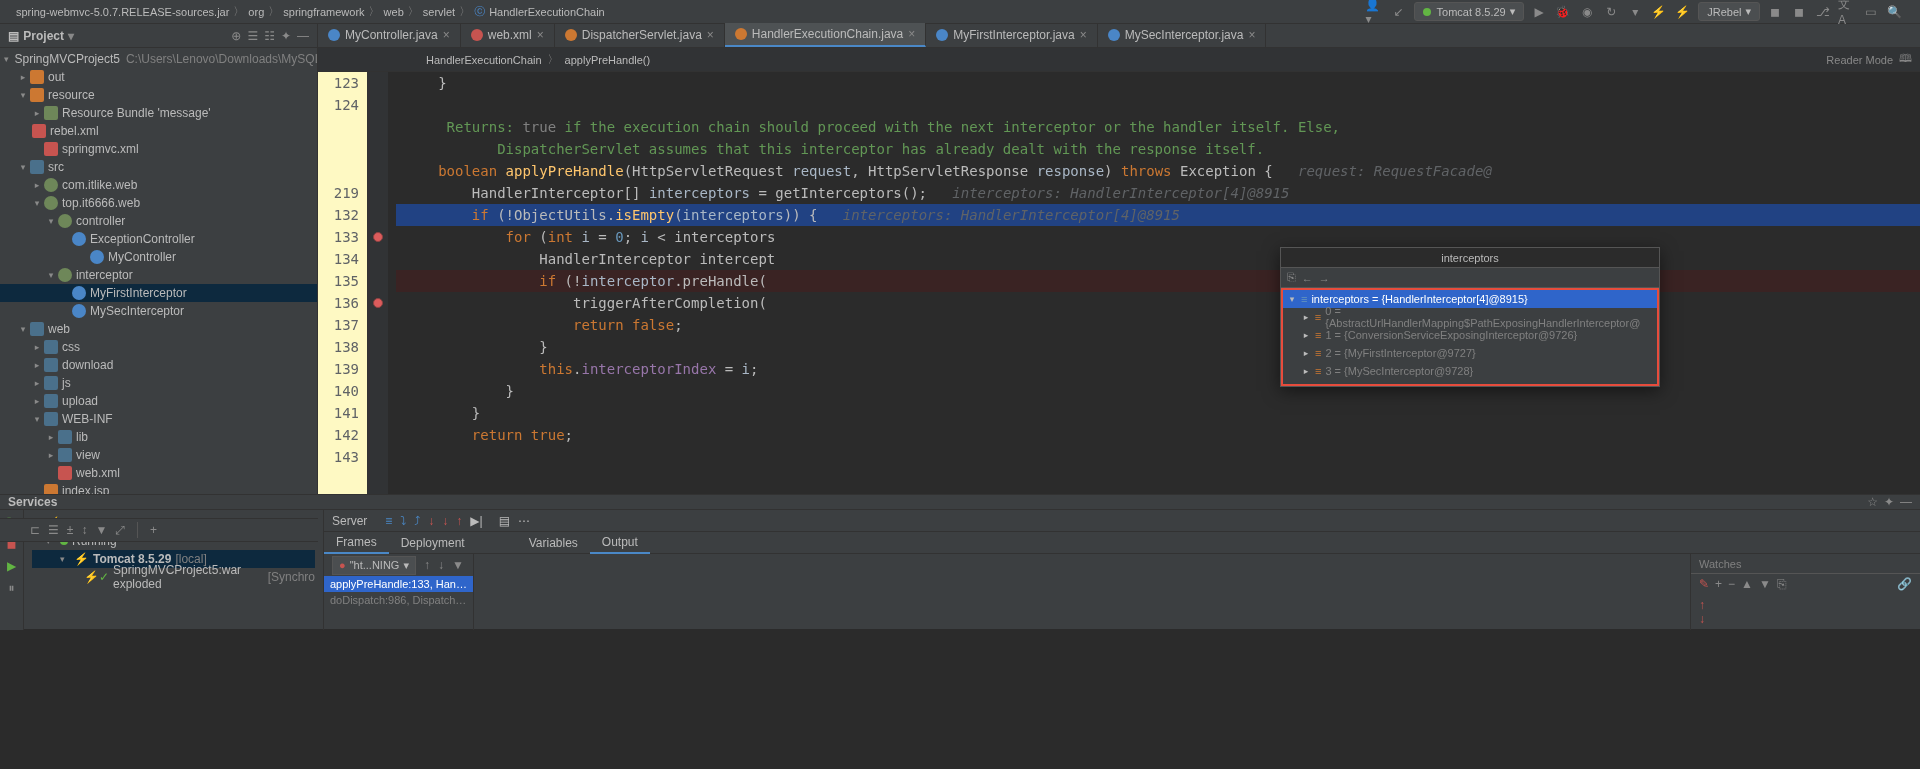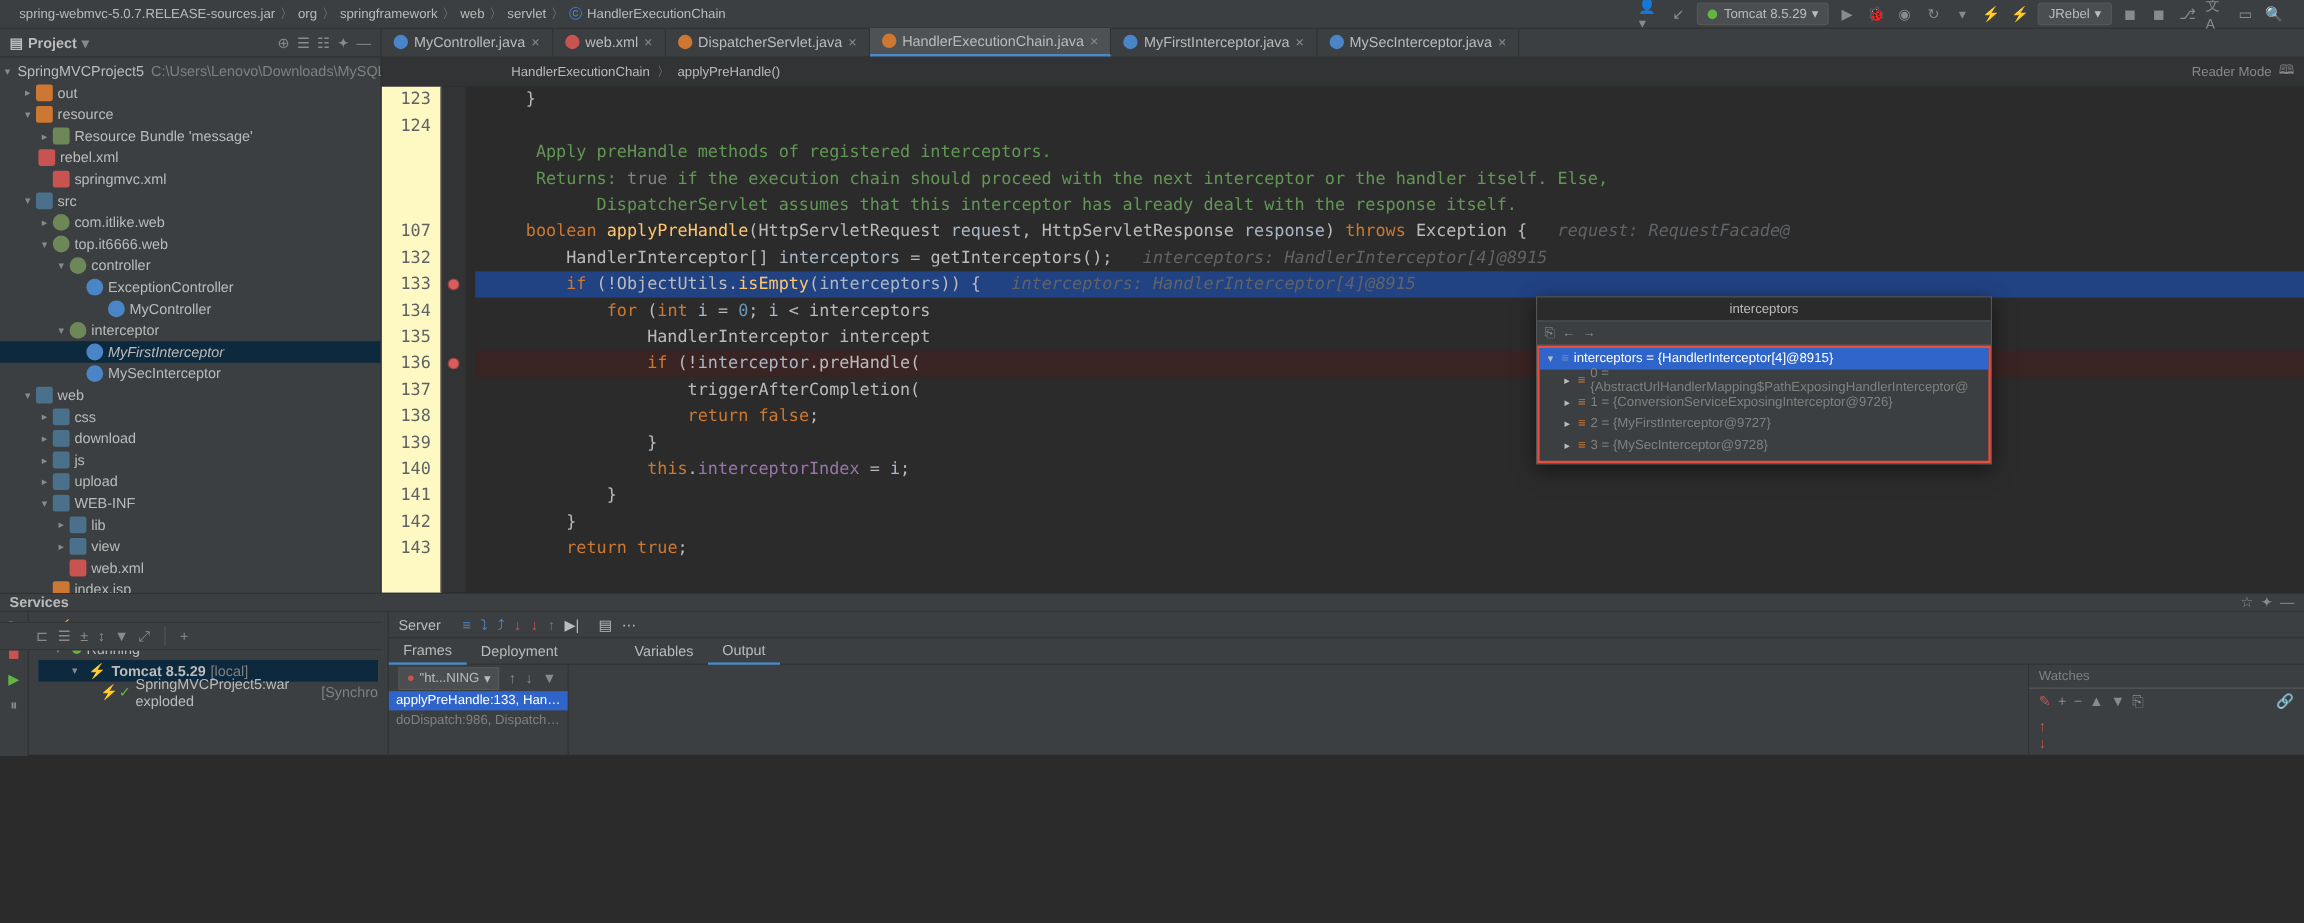--- a/index.html
+++ b/index.html
@@ -16,21 +16,21 @@
 .bug { color: #62b543; }
 .stop-ic { color: #c75450; }
 .main-row { display: flex; height: 470px; }
 .project-panel { width: 318px; background: #3c3f41; border-right: 1px solid #323232; display: flex; flex-direction: column; }
 .panel-header { height: 24px; display: flex; align-items: center; padding: 0 8px; border-bottom: 1px solid #323232; }
 .panel-header .title { flex: 1; font-weight: bold; font-size: 12px; color: #bbbbbb; display: flex; align-items: center; gap: 4px; }
 .panel-header .hicons { display: flex; align-items: center; gap: 6px; }
 .panel-header .hicons span { color: #8a8a8a; cursor: pointer; }
 .tree { overflow-y: auto; flex: 1; font-size: 12px; padding: 2px 0; }
 .tree-node { display: flex; align-items: center; height: 18px; padding: 0 4px; white-space: nowrap; cursor: pointer; }
-.tree-node.selected { background: #0d293e; font-style: italic; }
+.tree-node.selected { background: #0d293e; }
 .tree-node .exp { width: 10px; color: #8a8a8a; font-size: 9px; text-align: center; }
 .tree-node .nicon { width: 14px; height: 14px; margin: 0 4px 0 2px; display: inline-block; border-radius: 2px; }
 .nicon.folder { background: #6e8759; }
 .nicon.folder-b { background: #9876aa; }
 .nicon.folder-g { background: #4a708b; }
 .nicon.pkg { background: #6e8759; border-radius: 50%; }
 .nicon.cls { background: #4a86c7; border-radius: 50%; }
 .nicon.xml { background: #c75450; }
 .nicon.prop { background: #6e8759; }
 .nicon.jsp { background: #cc7832; }
@@ -340,21 +340,21 @@
       <span class="csep">〉</span>
       <span class="crumb">applyPreHandle()</span>
       <span class="rmode">Reader Mode</span>
       <span style="color:#888;margin-left:6px">🕮</span>
     </div>
     <div class="code-area">
       <div class="gutter">
         <div class="ln">123</div>
         <div class="ln">124</div>
         <div class="ln" style="height:66px"></div>
-        <div class="ln">107</div>
+        <div class="ln">219</div>
         <div class="ln">132</div>
         <div class="ln">133</div>
         <div class="ln">134</div>
         <div class="ln">135</div>
         <div class="ln">136</div>
         <div class="ln">137</div>
         <div class="ln">138</div>
         <div class="ln">139</div>
         <div class="ln">140</div>
         <div class="ln">141</div>
@@ -379,21 +379,20 @@
           <div class="gi"></div>
           <div class="gi"></div>
           <div class="gi"></div>
           <div class="gi"></div>
           <div class="gi"></div>
           <div class="gi"></div>
       </div>
       <div class="code-lines">
 <div class="cl">     }</div>
 <div class="cl"></div>
-<div class="cl"><span class="c-doc">      Apply preHandle methods of registered interceptors.</span></div>
 <div class="cl"><span class="c-doc">      Returns: </span><span class="c-doc-em">true</span><span class="c-doc"> if the execution chain should proceed with the next interceptor or the handler itself. Else,</span></div>
 <div class="cl"><span class="c-doc">            DispatcherServlet assumes that this interceptor has already dealt with the response itself.</span></div>
 <div class="cl">     <span class="c-kw">boolean</span> <span class="c-mth">applyPreHandle</span>(HttpServletRequest <span class="c-param">request</span>, HttpServletResponse <span class="c-param">response</span>) <span class="c-kw">throws</span> Exception {   <span class="c-gray">request: RequestFacade@</span></div>
 <div class="cl">         HandlerInterceptor[] <span class="c-param">interceptors</span> = getInterceptors();   <span class="c-gray">interceptors: HandlerInterceptor[4]@8915</span></div>
 <div class="cl hl">         <span class="c-kw">if</span> (!ObjectUtils.<span class="c-mth" style="">isEmpty</span>(<span class="c-param">interceptors</span>)) {   <span class="c-gray">interceptors: HandlerInterceptor[4]@8915</span></div>
 <div class="cl">             <span class="c-kw">for</span> (<span class="c-kw">int</span> <span class="c-param">i</span> = <span style="color:#6897bb">0</span>; <span class="c-param">i</span> &lt; interceptors</div>
 <div class="cl">                 HandlerInterceptor intercept</div>
 <div class="cl bp-line">                 <span class="c-kw">if</span> (!<span class="c-param">interceptor</span>.preHandle(</div>
 <div class="cl">                     triggerAfterCompletion(</div>
 <div class="cl">                     <span class="c-kw">return false</span>;</div>

